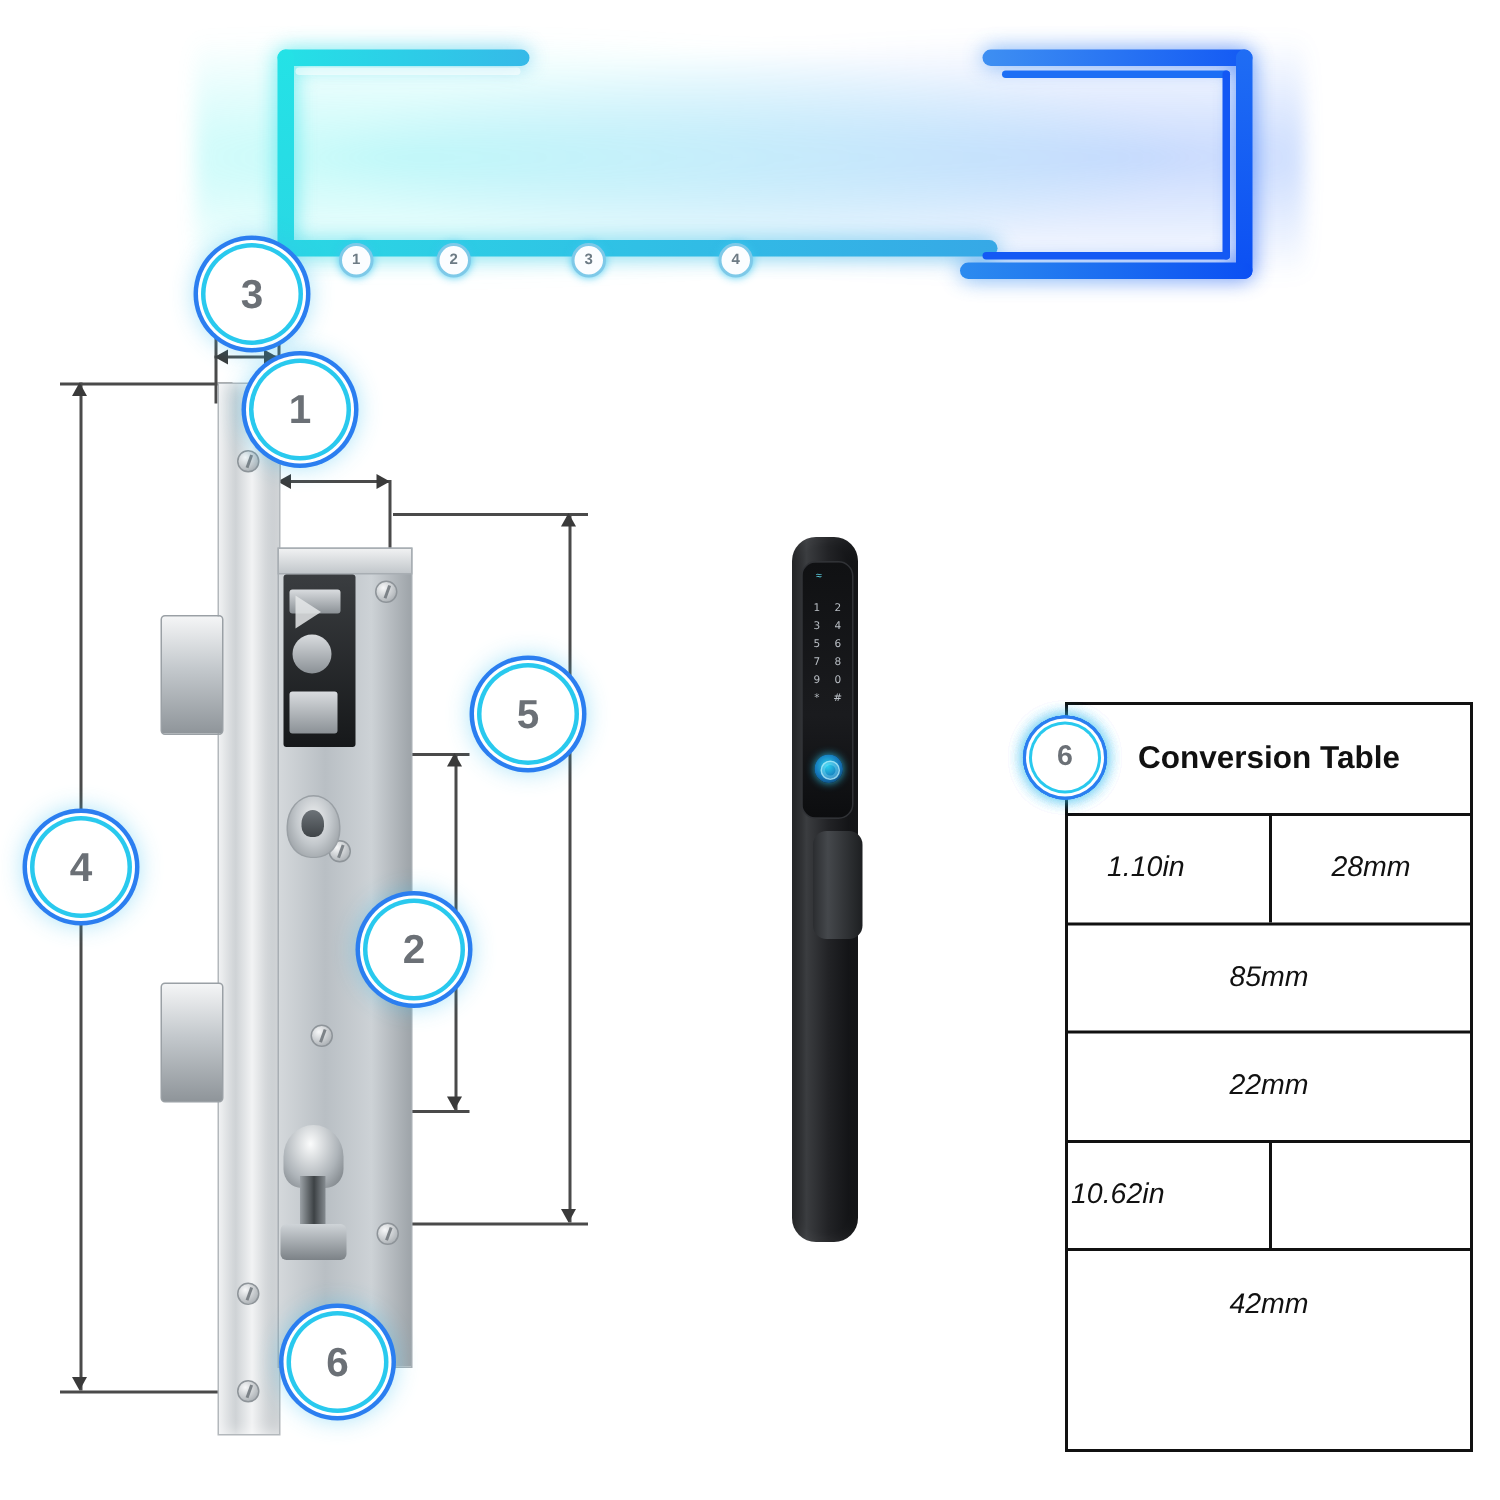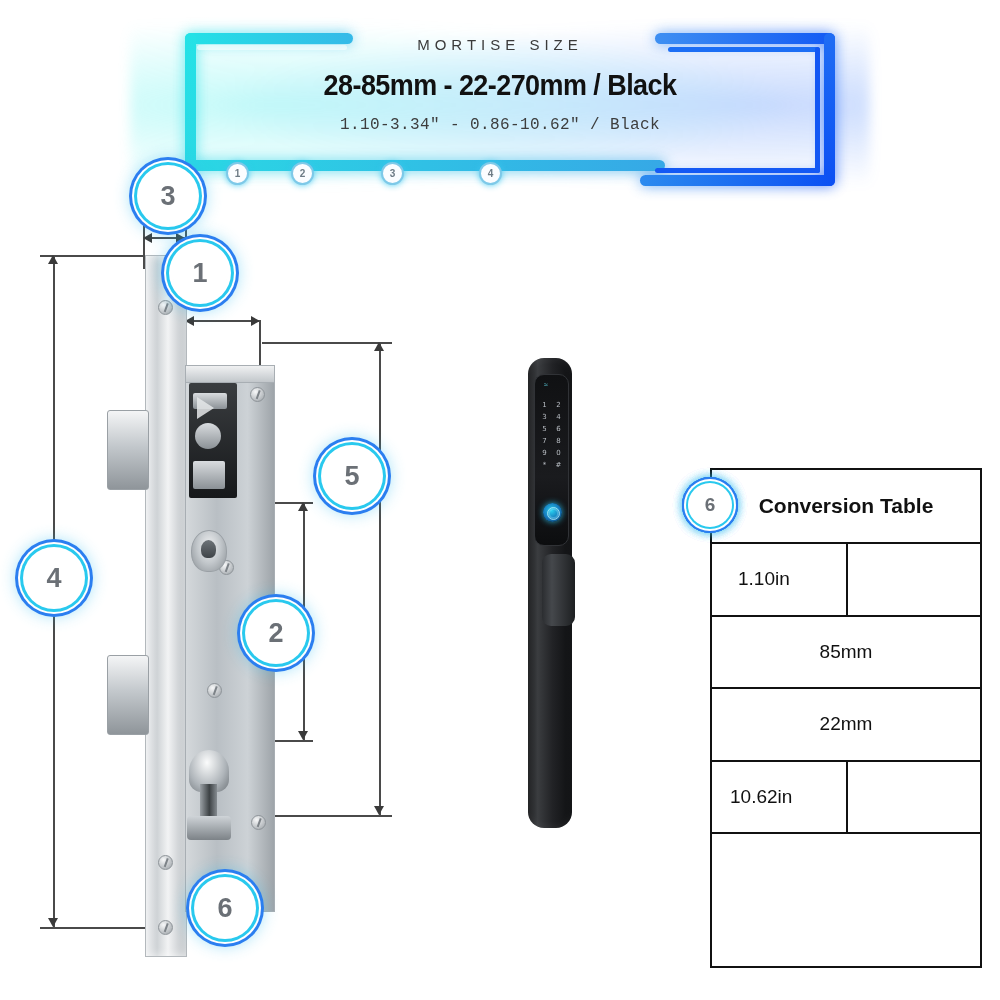--- a/index.html
+++ b/index.html
@@ -142,21 +142,21 @@
   .sl-handle{position:absolute;left:14px;top:196px;width:33px;height:72px;border-radius:9px;
     background:linear-gradient(90deg,#2b2d30 0%,#45484c 30%,#1d1f21 100%);}
 
   
   .tbl{position:absolute;left:710px;top:468px;width:272px;height:500px;
     border:2.5px solid #111;box-sizing:border-box;background:#fff;z-index:20;}
   .tbl-head{height:72px;display:flex;align-items:center;justify-content:center;
     border-bottom:2.5px solid #111;font-size:21px;font-weight:bold;color:#111;}
   .trow{height:70.6px;display:flex;border-bottom:2.5px solid #111;}
   .trow:last-child{border-bottom:none;}
-  .tcell{display:flex;align-items:center;font-size:19px;color:#111;}
+  .tcell{display:flex;align-items:center;font-size:19px;color:#111;font-style:italic;}
   .tcell.inch{width:136px;padding-left:26px;border-right:2.5px solid #111;box-sizing:border-box;}
   .tcell.mm{flex:1;justify-content:center;}
 
   .tbadge{position:absolute;left:-22px;width:40px;height:40px;border-radius:50%;
     background:#fff;display:flex;align-items:center;justify-content:center;
     font-size:19px;font-weight:600;color:#6b7076;z-index:30;
     box-shadow:0 0 0 2px #fff,0 0 0 4px #29c9ee,0 0 0 6px #fff,
                0 0 0 8px #2b7ef0,0 0 11px 6px rgba(50,190,240,.40);}
 </style>
 </head>
@@ -180,25 +180,20 @@
     <div class="nb brkL-bot"></div>
     <div class="nb brkL-inner"></div>
     <div class="nb brkR-top"></div>
     <div class="nb brkR-right"></div>
     <div class="nb brkR-bot"></div>
     <div class="nb brkR2-top"></div>
     <div class="nb brkR2-right"></div>
     <div class="nb brkR2-bot"></div>
   </div>
 
-  <div class="hdr-text">
-    <div class="kicker">MORTISE SIZE</div>
-    <div class="title">28-85mm - 22-270mm / Black</div>
-    <div class="subtitle">1.10-3.34" - 0.86-10.62" / Black</div>
-  </div>
 
   <div class="dot" style="left:226px;top:162px">1</div>
   <div class="dot" style="left:291px;top:162px">2</div>
   <div class="dot" style="left:381px;top:162px">3</div>
   <div class="dot" style="left:479px;top:162px">4</div>
 
   <div class="badge" style="left:140px;top:168px">3</div>
 
   <div class="diagram">
 
@@ -300,31 +295,33 @@
     </div>
     <div class="sl-handle"></div>
   </div>
 
   <div class="tbl">
     <div class="tbl-head">Conversion Table</div>
 
     <div class="trow">
       <div class="tbadge" style="top:15px">1</div>
       <div class="tcell inch">1.10in</div>
+      <div class="tcell mm">28mm</div>
     </div>
     <div class="trow">
       <div class="tbadge" style="top:15px">2</div>
       <div class="tcell mm">85mm</div>
     </div>
     <div class="trow">
       <div class="tbadge" style="top:15px">3</div>
       <div class="tcell mm">22mm</div>
     </div>
     <div class="trow">
       <div class="tbadge" style="top:15px">4</div>
-      <div class="tcell inch" style="padding-left:18px">10.62in</div>
+      <div class="tcell inch" style="padding-left:2px">10.62in</div>
     </div>
     <div class="trow">
       <div class="tbadge" style="top:15px">6</div>
+      <div class="tcell mm">42mm</div>
     </div>
   </div>
 
 </div>
 
 </body></html>

